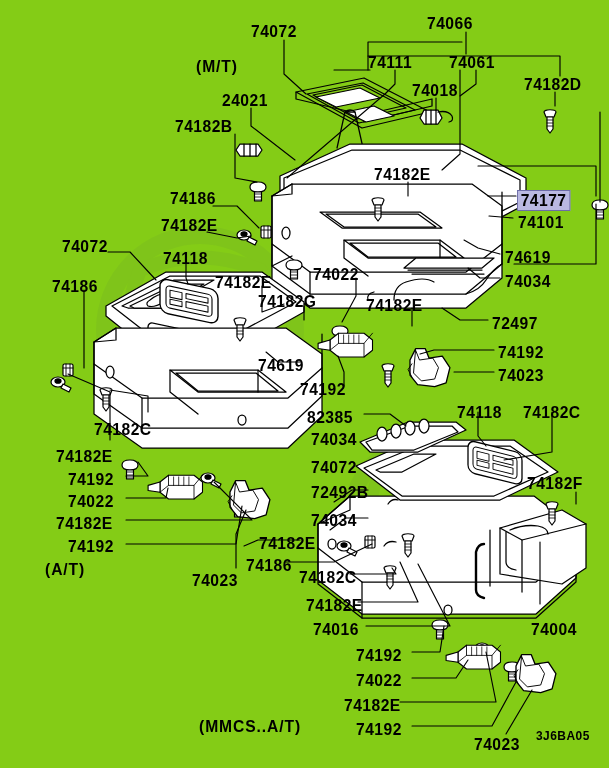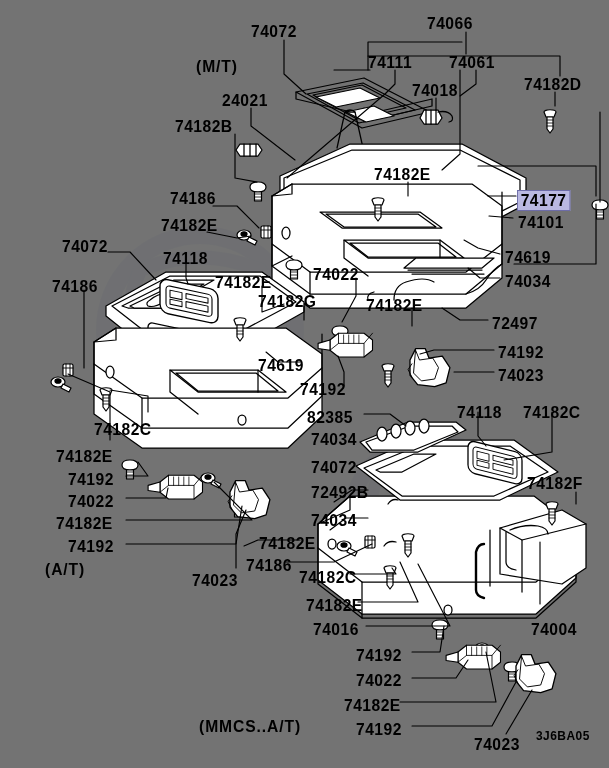--- a/index.html
+++ b/index.html
@@ -4,21 +4,21 @@
 <style>
   html,body{margin:0;padding:0;background:#fff;}
   body{
     font-family:"Liberation Sans", sans-serif;
     -webkit-font-smoothing:none;
   }
   #diagram{
     position:relative;
     width:609px;
     height:768px;
-    background:#737373;
+    background:#84cc16;
     overflow:hidden;
   }
   #art{position:absolute;left:0;top:0;width:609px;height:768px;}
   .lbl{
     position:absolute;
     font-family:"Liberation Sans", sans-serif;
     font-weight:bold;
     font-size:17px;
     letter-spacing:0.5px;
     color:#000;

